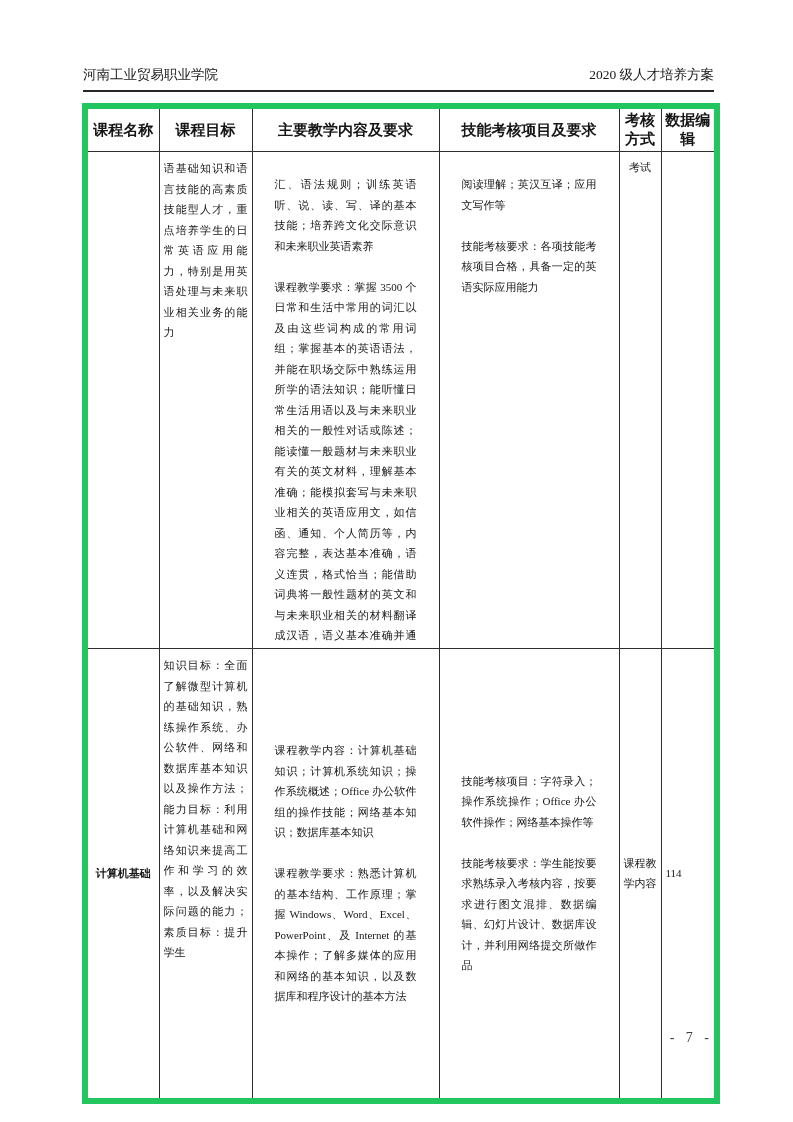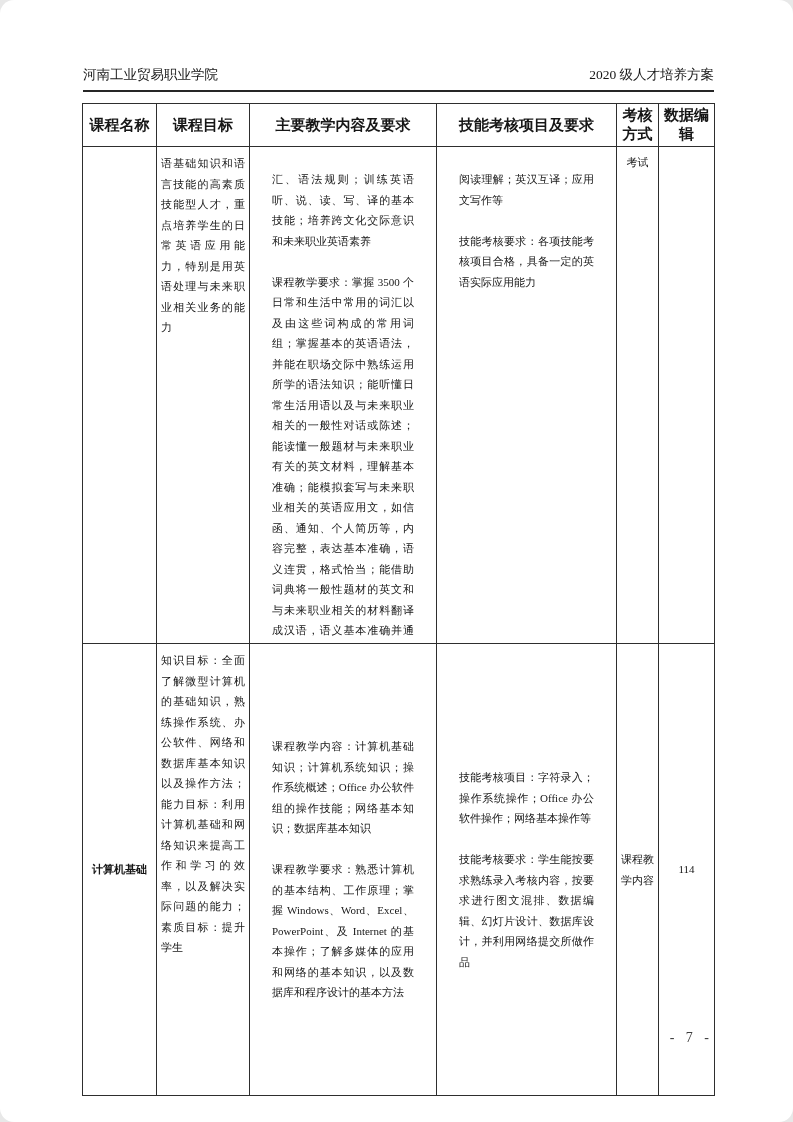--- a/index.html
+++ b/index.html
@@ -5,21 +5,20 @@
   * { margin: 0; padding: 0; box-sizing: border-box; }
   html, body { background: #e8e8e8; }
   .page {
     position: relative;
     width: 793px;
     height: 1122px;
     background: #ffffff;
     font-family: "Liberation Serif", "DejaVu Serif", serif;
     color: #161616;
     overflow: hidden;
-    border-radius: 14px;
   }
   
   .page-header {
     position: absolute;
     left: 83px;
     top: 66px;
     width: 631px;
     display: flex;
     justify-content: space-between;
     align-items: flex-end;
@@ -28,21 +27,21 @@
     border-bottom: 2px solid #262626;
   }
   
   table.course-table {
     position: absolute;
     left: 82px;
     top: 103px;
     width: 632px;
     border-collapse: collapse;
     table-layout: fixed;
-    border: 1px solid #22c55e;
+    border: 6px solid #22c55e;
   }
   .course-table th, .course-table td {
     border: 1px solid #2e2e2e;
     font-size: 11px;
     line-height: 20.5px;
     vertical-align: top;
   }
   .course-table th {
     font-size: 15px;
     font-weight: bold;
@@ -52,21 +51,21 @@
     height: 40px;
     padding: 2px 3px;
   }
   tr.row-1 > td { height: 497px; }
   tr.row-2 > td { height: 452px; }
   td.c-name   { text-align: center; padding: 5px 4px; font-weight: bold; }
   td.c-obj    { text-align: justify; padding: 6px 4px; }
   td.c-content{ text-align: justify; padding: 6px 6px; }
   td.c-assess { text-align: justify; padding: 6px 6px; }
   td.c-method { text-align: center; padding: 5px 4px; }
-  td.c-hours  { text-align: center; padding: 5px 4px; }
+  td.c-hours  { text-align: left; padding: 5px 4px; }
   td.v-mid { vertical-align: middle; }
   .clip { overflow: hidden; }
   .row-1 .clip { max-height: 484px; }
   .row-2 .clip { max-height: 362px; }
   p.para { margin: 16px; }
   p.para + p.para { margin-top: 20.5px; }
   
   .page-number {
     position: absolute;
     top: 1030px;

